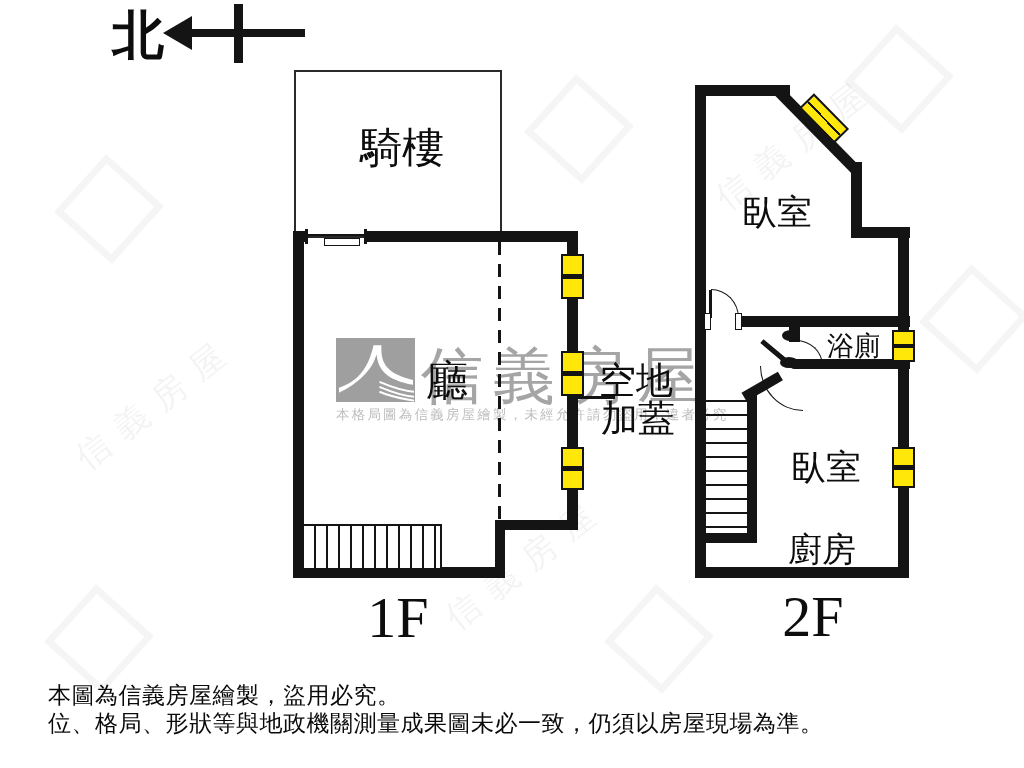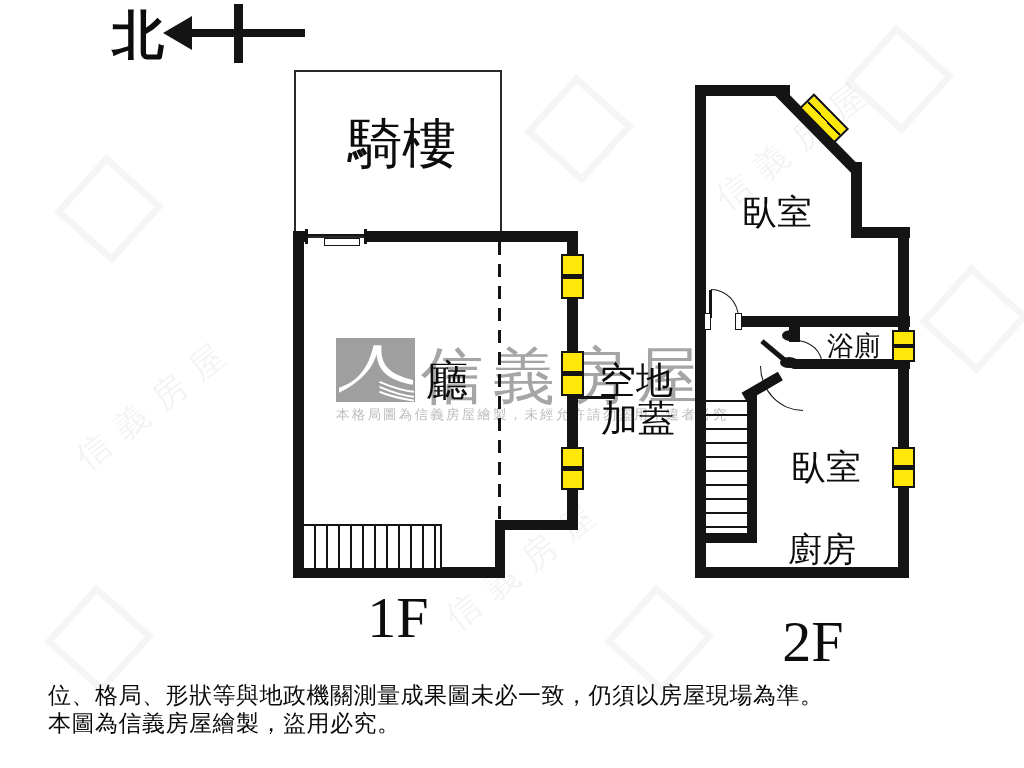--- a/index.html
+++ b/index.html
@@ -35,21 +35,21 @@
   .wm-brand{position:absolute;left:421px;top:334px;font-size:62px;letter-spacing:10px;
             color:var(--watermark-gray);z-index:1;font-weight:400;}
   .wm-notice{position:absolute;left:336px;top:406px;font-size:13.5px;letter-spacing:2.2px;
              color:var(--notice-gray);z-index:1;}
   .bg-frag{position:absolute;color:#000;opacity:0.045;font-size:34px;letter-spacing:14px;
            transform:rotate(-38deg);z-index:0;}
   .bg-sq{position:absolute;width:64px;height:64px;border:7px solid #000;opacity:0.04;
          transform:rotate(42deg);z-index:0;}
 
   
-  .lbl-arcade{font-size:54px;font-family:Liberation Mono, monospace;}
+  .lbl-arcade{font-size:42px;}
   .lbl-living{font-size:42px;}
   .lbl-open{font-size:37px;}
   .lbl-bed{font-size:35px;}
   .lbl-bath{font-size:27px;}
   .lbl-kitchen{font-size:34px;text-align:center;}
   .floor-lbl{font-size:58px;}
 
   
   .disclaimer{position:absolute;left:48px;top:682px;width:940px;font-size:23px;line-height:27.5px;
               letter-spacing:0.5px;color:#0a0a0a;z-index:4;}
@@ -160,21 +160,21 @@
     <div class="wall" style="left:695px;top:533px;width:62px;height:10px;"></div>
     <div class="stairs-h" style="left:706px;top:400px;width:41px;height:134px;"></div>
 
     <div class="win" style="left:892px;top:330px;height:28px;"></div>
     <div class="win" style="left:892px;top:447px;height:37px;"></div>
 
     <span class="lbl lbl-bed" style="left:777px;top:212px;">臥室</span>
     <span class="lbl lbl-bath" style="left:854px;top:346px;">浴廁</span>
     <span class="lbl lbl-bed" style="left:826px;top:467px;">臥室</span>
     <span class="lbl lbl-kitchen" style="left:822px;top:550px;">廚房</span>
-    <span class="lbl floor-lbl" style="left:813px;top:642px;">2F</span>
+    <span class="lbl floor-lbl" style="left:813px;top:617px;">2F</span>
   </div>
 
   <div class="disclaimer">
+    <div>本圖為信義房屋繪製，盜用必究。</div>
     <div>位、格局、形狀等與地政機關測量成果圖未必一致，仍須以房屋現場為準。</div>
-    <div>本圖為信義房屋繪製，盜用必究。</div>
   </div>
 
 </div>
 
 </body></html>

